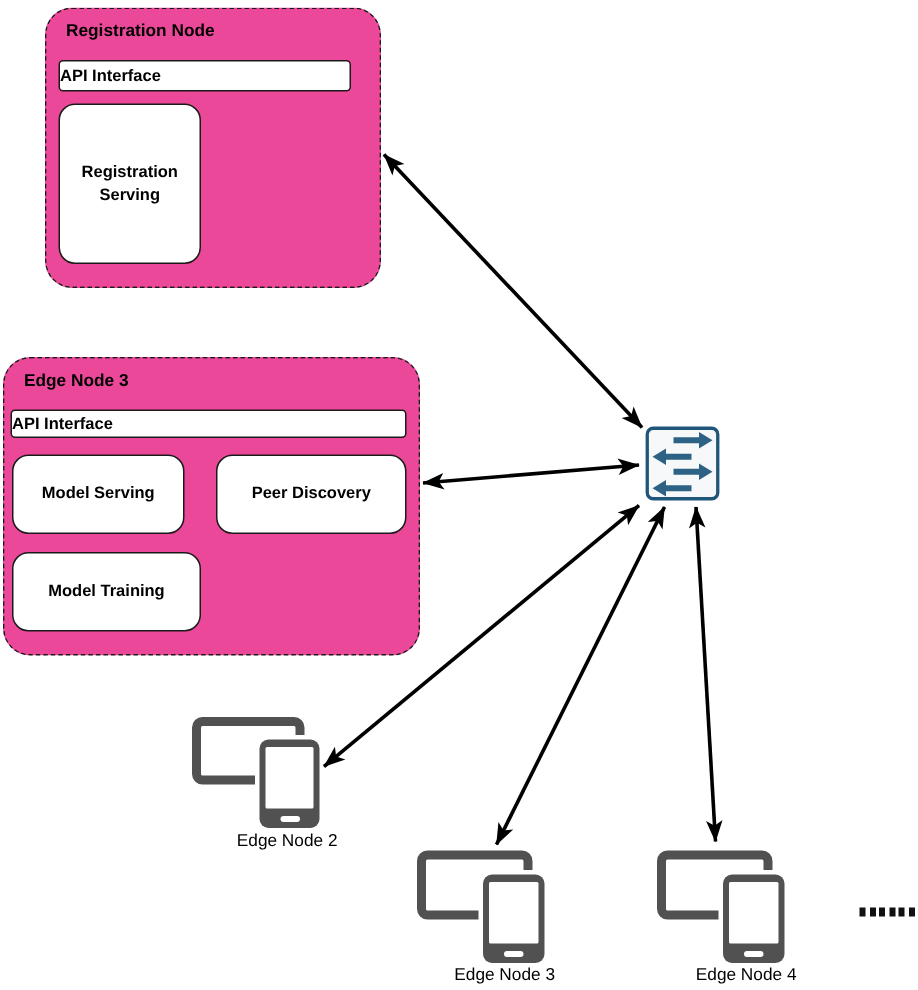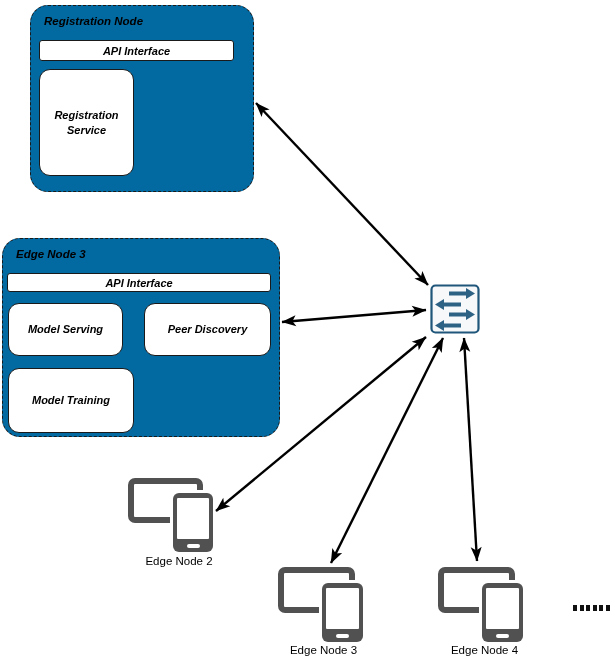--- a/index.html
+++ b/index.html
@@ -2,28 +2,28 @@
 <html><head>
 <meta charset="utf-8">
 <style>
   html,body{margin:0;padding:0;background:#ffffff;}
   #canvas{
     position:relative;width:612px;height:660px;background:#ffffff;overflow:hidden;
     font-family:"Liberation Sans",sans-serif;color:#000;
   }
   
   .group{
-    position:absolute;border:1.4px dashed #1a1a1a;border-radius:18px;background:#0369a1;font-style:italic;
+    position:absolute;border:1.4px dashed #1a1a1a;border-radius:18px;background:#ec4899;
   }
   .group-title{
     position:absolute;top:9px;left:13px;font-size:11.5px;font-weight:bold;white-space:nowrap;
   }
   .api-box{
     position:absolute;border:1px solid #1a1a1a;border-radius:3px;background:#ffffff;
-    display:flex;align-items:center;justify-content:center;
+    display:flex;align-items:center;
     font-size:11px;font-weight:bold;box-sizing:border-box;
   }
   .svc-box{
     position:absolute;border:1px solid #1a1a1a;border-radius:11px;background:#ffffff;
     display:flex;align-items:center;justify-content:center;text-align:center;
     font-size:11px;font-weight:bold;line-height:1.3;box-sizing:border-box;padding:2px 10px;
   }
   
   .device{position:absolute;}
   .monitor{
@@ -34,57 +34,57 @@
     position:absolute;background:#515151;border-radius:6px;box-shadow:0 0 0 3px #ffffff;
   }
   .phone .screen{
     position:absolute;left:4px;right:4px;top:5px;bottom:13px;background:#ffffff;border-radius:1px;
   }
   .phone .homebar{
     position:absolute;left:50%;bottom:4px;width:13px;height:4px;margin-left:-6.5px;
     background:#ffffff;border-radius:2px;
   }
   .device-label{
-    position:absolute;font-size:11.5px;text-align:center;white-space:nowrap;
+    position:absolute;font-size:11.5px;text-align:right;white-space:nowrap;
   }
   
   #switch-icon{position:absolute;left:430px;top:284px;}
   
   #arrows{position:absolute;left:0;top:0;pointer-events:none;}
   
   .dots{position:absolute;left:573px;top:605px;display:flex;gap:2.5px;}
   .dots i{display:block;width:4px;height:5.5px;background:#111;}
 </style>
 </head>
 <body>
 
 <div id="canvas">
 
   <div class="group" style="left:30px;top:5px;width:222px;height:185px;">
     <div class="group-title">Registration Node</div>
     <div class="api-box" style="left:8px;top:34px;width:195px;height:21px;">
       <span>API Interface</span>
     </div>
     <div class="svc-box" style="left:8px;top:63px;width:95px;height:107px;">
-      <span>Registration Service</span>
+      <span>Registration Serving</span>
     </div>
   </div>
 
   <div class="group" style="left:2px;top:238px;width:276px;height:197px;">
     <div class="group-title">Edge Node 3</div>
     <div class="api-box" style="left:4px;top:34px;width:264px;height:19px;">
       <span>API Interface</span>
     </div>
     <div class="svc-box" style="left:5px;top:64px;width:115px;height:53px;text-align:right;">
       <span>Model Serving</span>
     </div>
     <div class="svc-box" style="left:141px;top:64px;width:127px;height:53px;">
       <span>Peer Discovery</span>
     </div>
-    <div class="svc-box" style="left:5px;top:129px;width:126px;height:65px;">
+    <div class="svc-box" style="left:5px;top:129px;width:126px;height:53px;">
       <span>Model Training</span>
     </div>
   </div>
 
   <div id="switch-icon">
     <svg width="50" height="50" viewBox="0 0 50 50">
       <rect x="1.5" y="1.5" width="47" height="47" rx="4" fill="#f6f8f9" stroke="#1f567a" stroke-width="2.2"></rect>
 
       <path d="M19 7.5 H36 V4 L45 9.5 L36 15 V11.5 H19 Z" fill="#2d6285"></path>
       <path d="M31 18.5 H14 V15 L5 20.5 L14 26 V22.5 H31 Z" fill="#2d6285"></path>

